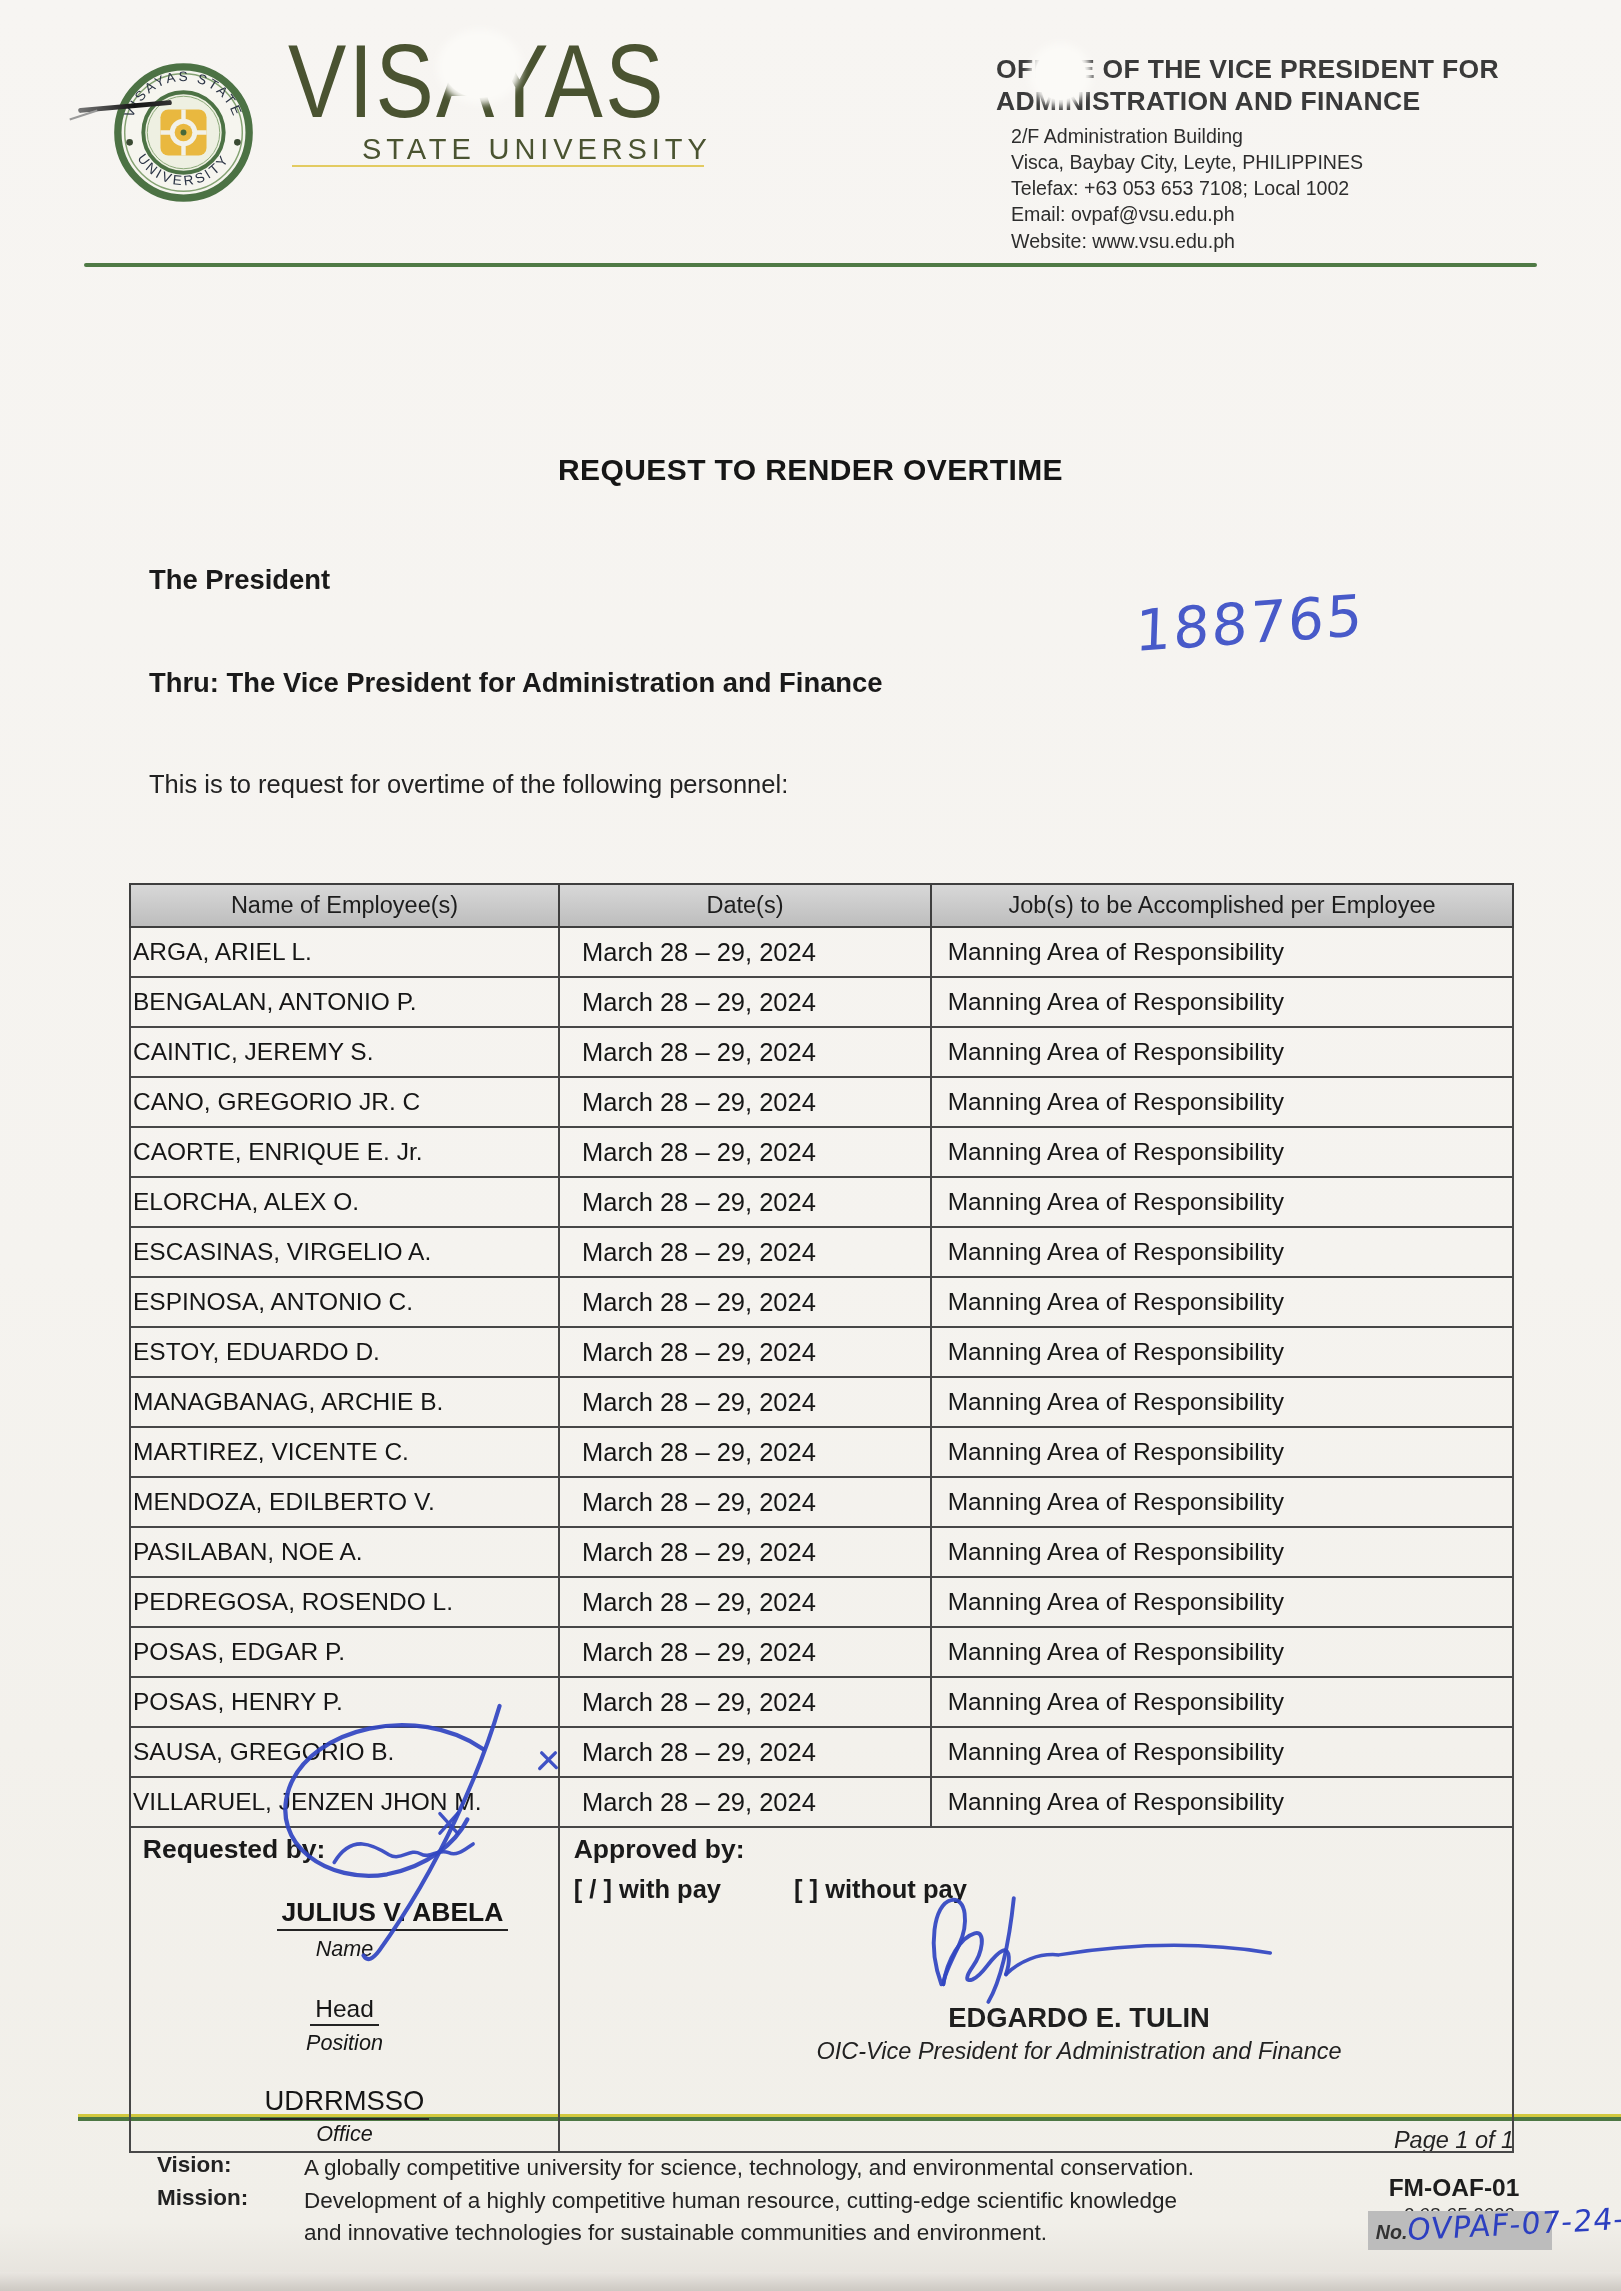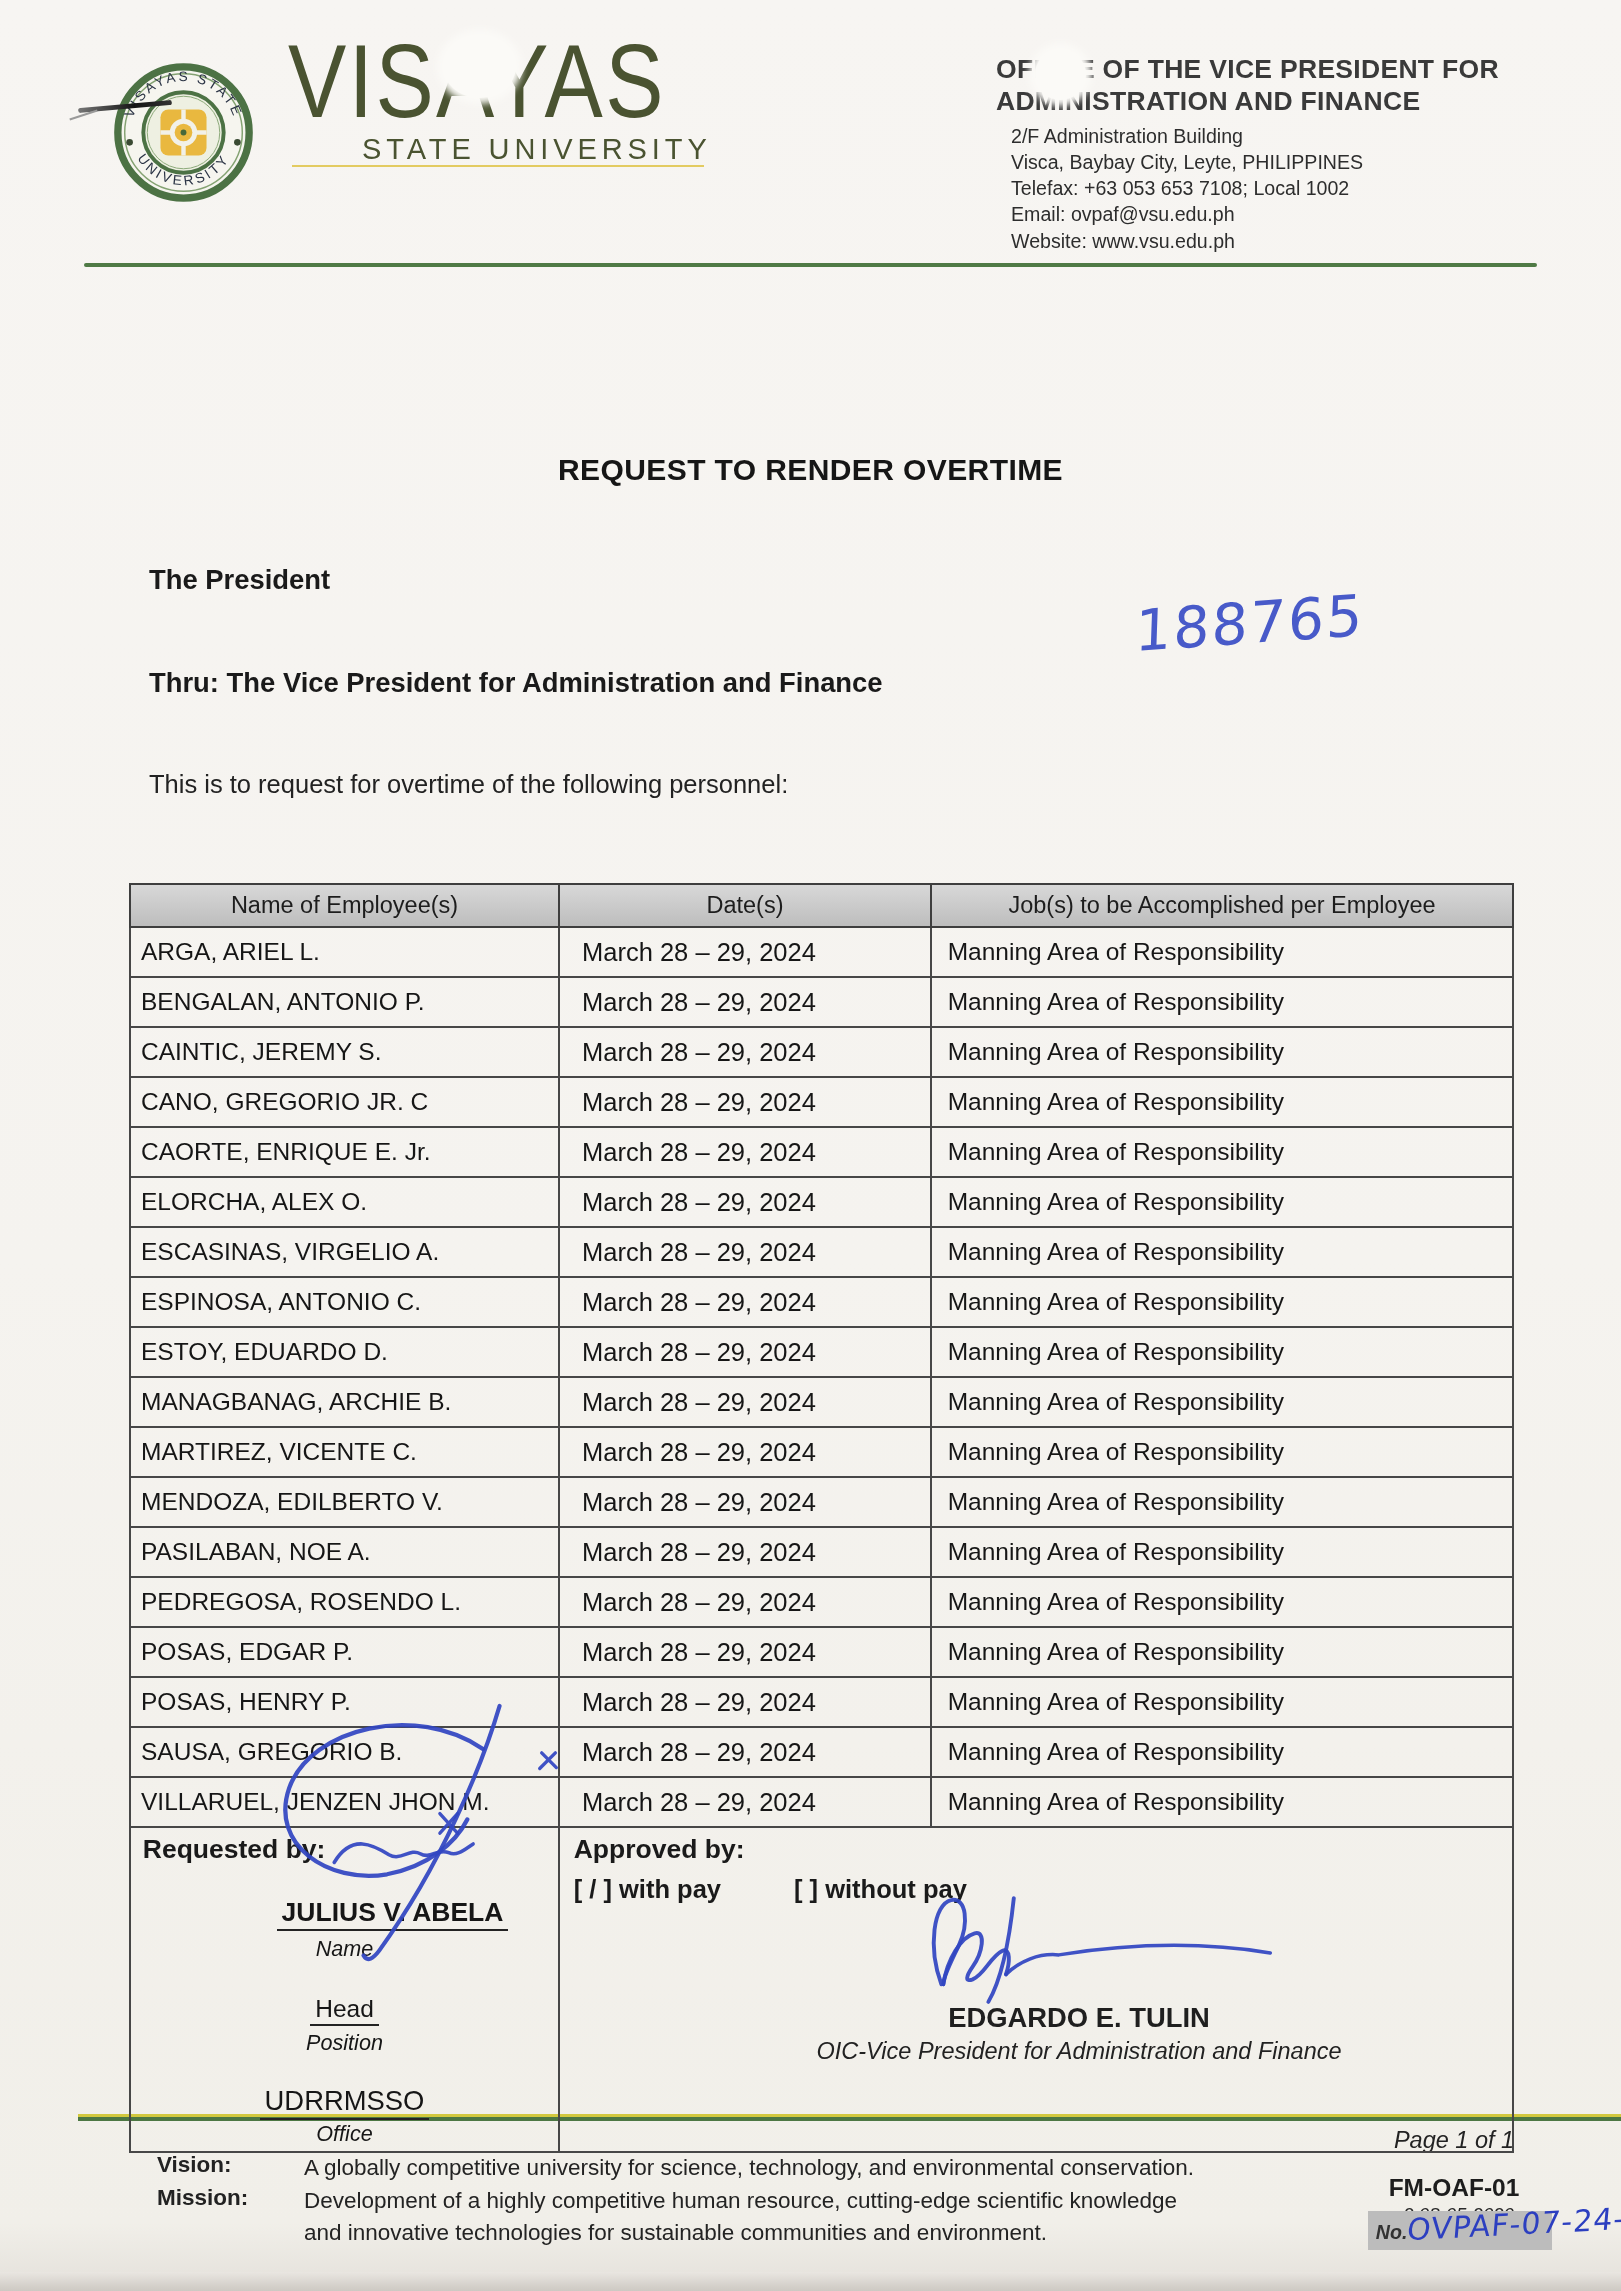--- a/index.html
+++ b/index.html
@@ -32,21 +32,21 @@
   .line-thru{position:absolute;left:149px;top:667px;font-size:27.4px;font-weight:700;color:#1a1a1a;}
   .line-intro{position:absolute;left:149px;top:770px;font-size:25.5px;color:#222;}
   .hand-number{position:absolute;left:1135px;top:590px;font-size:57px;color:#3a4ec6;
     font-family:"DejaVu Sans",sans-serif;letter-spacing:2px;transform:rotate(-4deg) skewX(-6deg);opacity:.92;}
   
   table.doc-table{position:absolute;left:129px;top:836px;width:1384px;border-collapse:collapse;
     table-layout:fixed;z-index:1;margin-top:47px;}
   .doc-table th{height:39px;background:linear-gradient(180deg,#d8d8d8,#bdbdbd);
     border:2px solid #3e3e3e;font-weight:400;font-size:23.5px;color:#1d1d1d;}
   .doc-table td{border:2px solid #474747;height:46px;vertical-align:middle;color:#161616;background:transparent;}
-  td.c-name{font-size:24.5px;padding-left:10px;}
+  td.c-name{font-size:24.5px;padding-left:2px;}
   td.c-date{font-size:25.5px;padding-left:22px;}
   td.c-job{font-size:24.5px;padding-left:15.7px;}
   tr.sig-row td{height:321px;vertical-align:top;position:relative;}
   .sig-label{position:absolute;top:5.9px;left:11.8px;font-size:26.5px;font-weight:700;color:#1a1a1a;}
   .sig-center{position:absolute;left:0;width:100%;text-align:center;}
   .u-line{display:inline-block;border-bottom:2.9px solid #232323;padding:0 4.9px 1px;}
   .it{font-style:italic;}
   .pay-line{position:absolute;top:47px;left:13.7px;font-size:25.5px;font-weight:700;color:#1a1a1a;white-space:nowrap;}
   .pay-gap{display:inline-block;width:73px;}
   .approved-sign-block{position:absolute;left:78px;top:174px;width:882px;text-align:center;}

